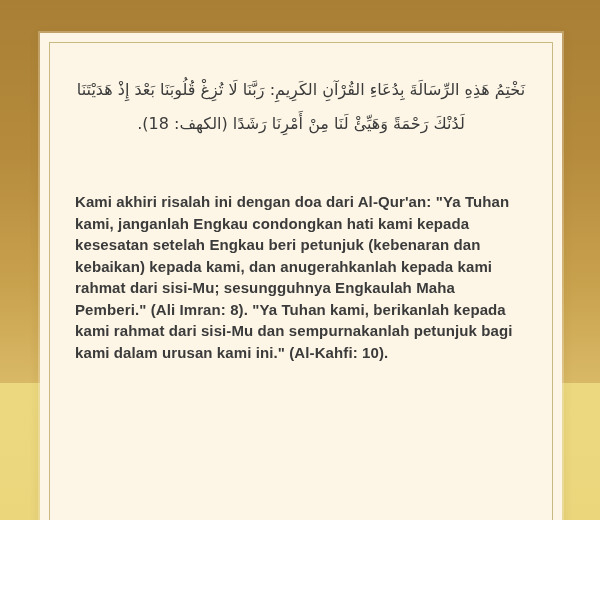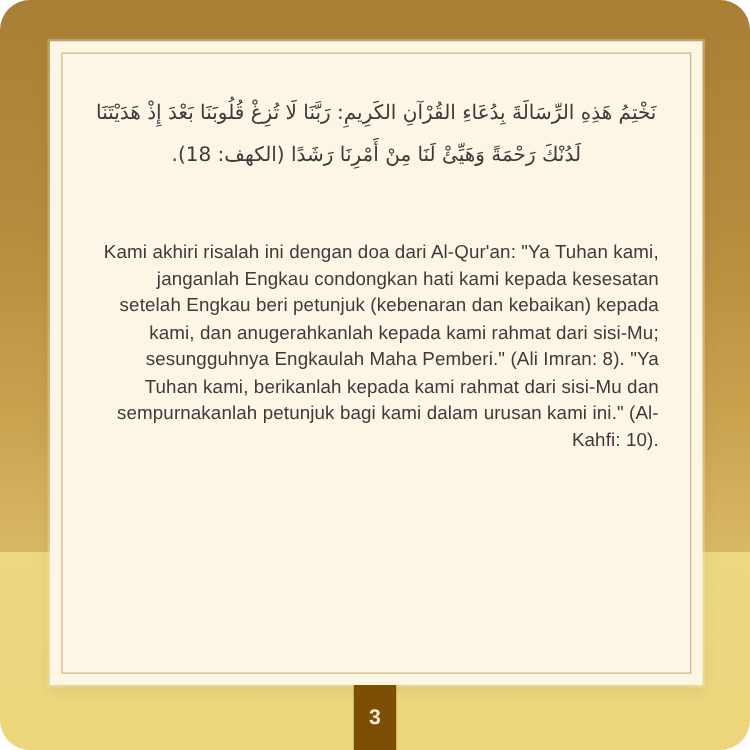--- a/index.html
+++ b/index.html
@@ -1,28 +1,27 @@
 <!DOCTYPE html>
 <html style="--background-top: #a87f35; --background-band: #ecd97f; --card: #fdf6e6; --frame-line: #c9ba83; --text: #3b3b3b; --badge: #7d4e06; --badge-text: #f7eccb;"><head>
 <meta charset="utf-8">
 <style>
   html,body{margin:0;padding:0;}
   .stage{
     position:relative;
-    width:600px;height:600px;
+    width:600px;height:520px;
     overflow:hidden;
     font-family:"Liberation Sans","DejaVu Sans",sans-serif;
     background:linear-gradient(180deg,
       var(--background-top,#a87f35) 0%,
       #b68b3d 30%,
       #c9a24e 55%,
       #d9b966 73.6%,
       var(--background-band,#ecd97f) 73.6%,
       #ebd67c 100%);
-    border-radius:24px;
   }
   .card{
     position:absolute;
     left:40px;top:33px;
     width:522px;height:515px;
     background:var(--card,#fdf6e6);
     box-shadow:0 0 0 2px rgba(255,252,240,0.28), 0 3px 10px rgba(130,95,30,0.18);
   }
   .inner-frame{
     position:absolute;
@@ -40,25 +39,25 @@
     font-size:16px;
     line-height:34px;
     font-weight:400;
   }
   .arabic-line{white-space:nowrap;}
   .translation{
     position:absolute;
     left:50%;top:158px;
     transform:translateX(-50%);
     width:452px;
-    text-align:right;
+    text-align:left;
     color:var(--text,#3b3b3b);
     font-size:15px;
     line-height:21.5px;
-    font-weight:400;
+    font-weight:700;
     letter-spacing:0.1px;
   }
   .page-badge{
     position:absolute;
     left:283px;top:548px;
     width:34px;height:52px;
     background:var(--badge,#7d4e06);
     display:flex;align-items:center;justify-content:center;
     color:var(--badge-text,#f7eccb);
     font-size:17px;

